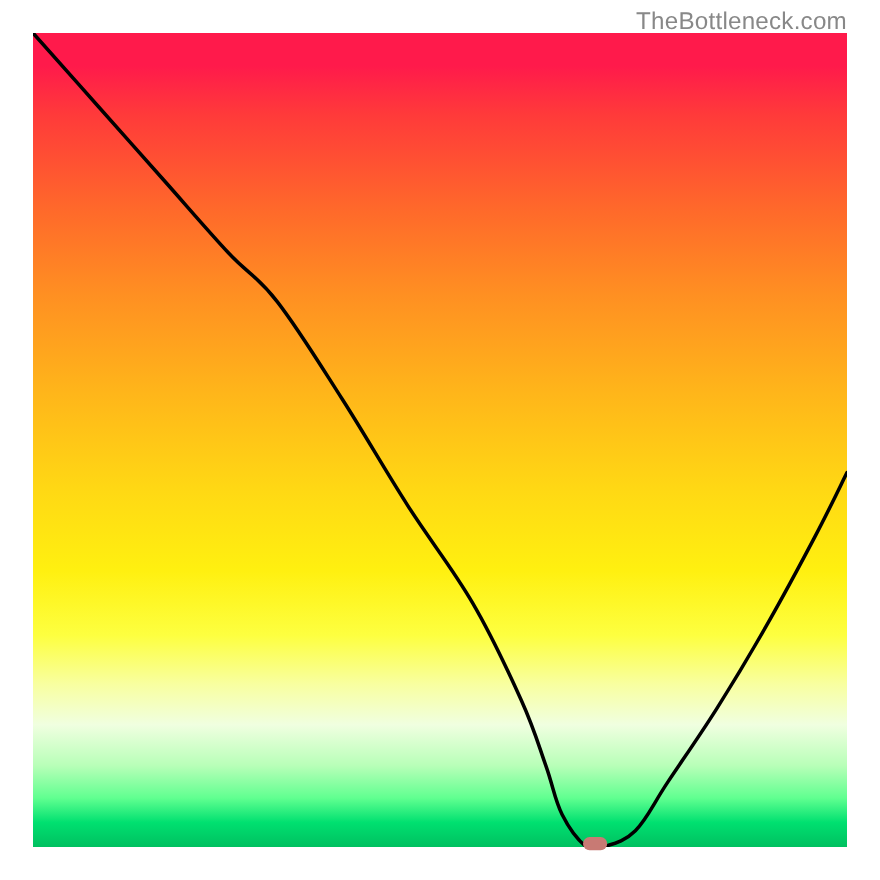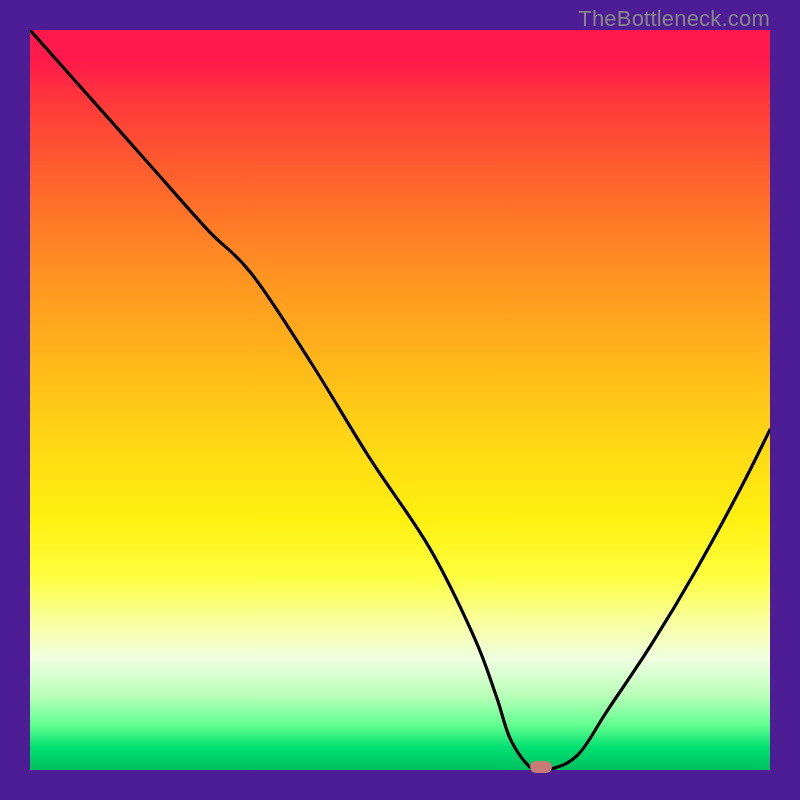--- a/index.html
+++ b/index.html
@@ -7,21 +7,21 @@
     padding: 0;
     width: 800px;
     height: 800px;
     background: #000;
     overflow: hidden;
   }
   .frame {
     position: relative;
     width: 800px;
     height: 800px;
-    background: #4c1d95;
+    background: #ffffff;
   }
   .plot-area {
     position: absolute;
     left: 30px;
     top: 30px;
     width: 740px;
     height: 740px;
     background: linear-gradient(to bottom,
       #ff1a4b 0%,
       #ff1a4b 4%,

